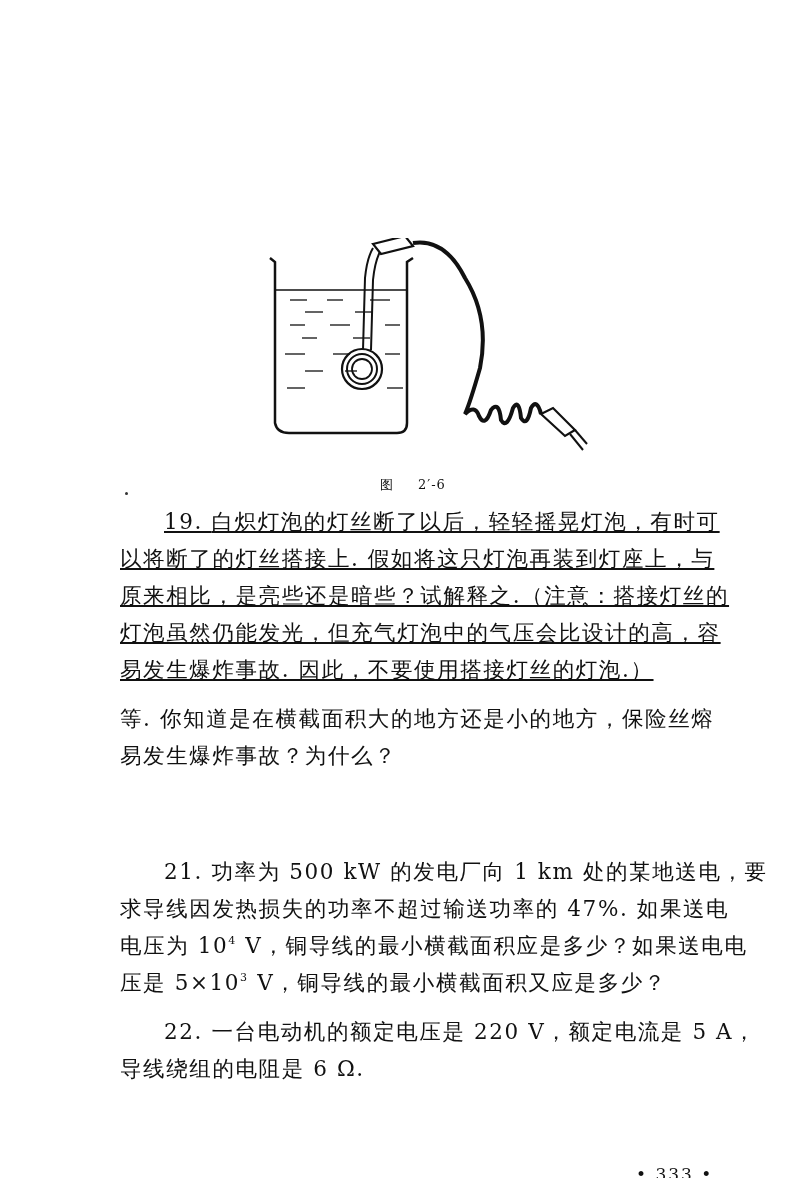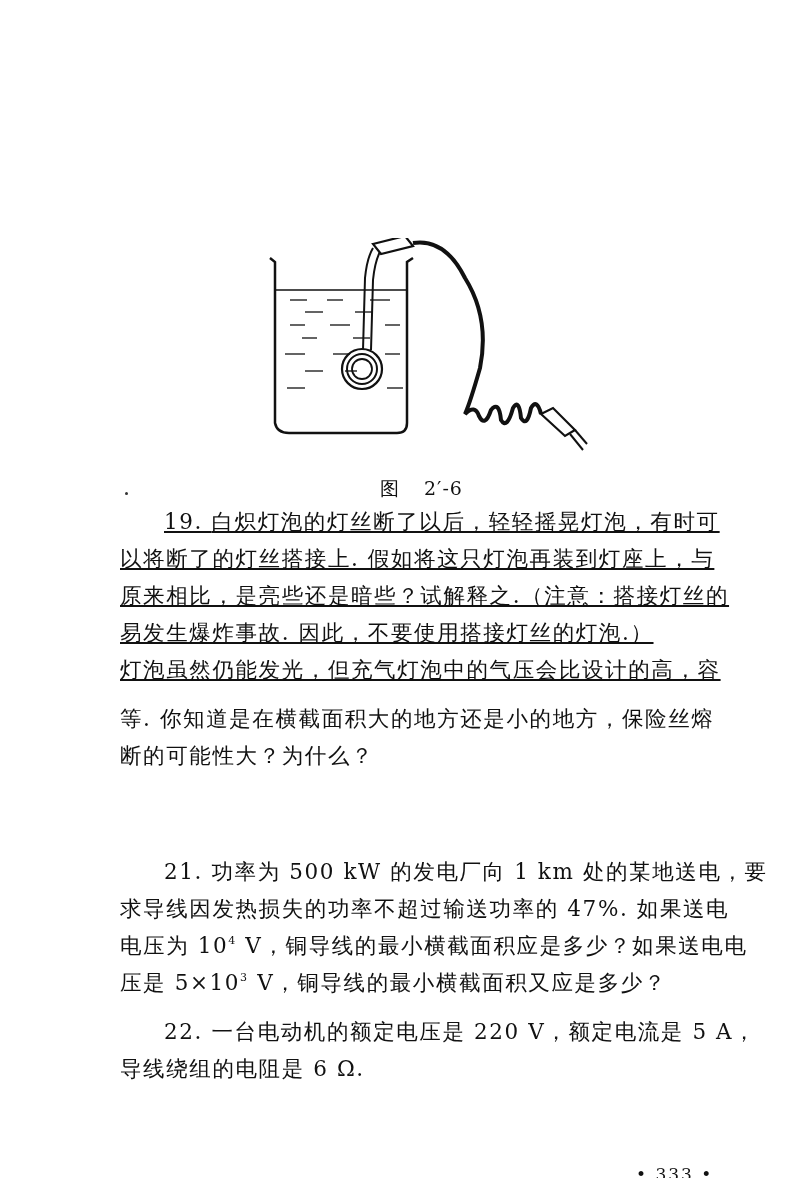--- a/index.html
+++ b/index.html
@@ -1,19 +1,19 @@
 <!DOCTYPE html>
 <html><head>
 <meta charset="utf-8">
 <style>
   html, body { margin: 0; padding: 0; background: #ffffff; }
   body { width: 800px; height: 1178px; position: relative; overflow: hidden;
          font-family: "DejaVu Serif", "Liberation Serif", serif; color: #111; }
   .figure { position: absolute; left: 265px; top: 238px; width: 350px; height: 230px; }
-  .caption { position: absolute; left: 380px; top: 476px; font-size: 19px; letter-spacing: 1px; }
+  .caption { position: absolute; left: 380px; top: 476px; font-size: 13px; letter-spacing: 1px; }
   .caption .sp { display: inline-block; width: 24px; }
   .dot-mark { position: absolute; left: 125px; top: 492px; width: 3px; height: 3px; background: #333; border-radius: 50%; }
   .para { position: absolute; left: 120px; width: 614px; font-size: 21.5px; line-height: 37px;
           text-align: justify; text-align-last: left; letter-spacing: 1.6px; }
   .para .line { display: block; white-space: nowrap; }
   .para .indent { padding-left: 44px; }
   sup { font-size: 11px; vertical-align: 9px; line-height: 0; }
   .page-num { position: absolute; left: 636px; top: 1140px; font-size: 17px; letter-spacing: 2px; margin-top: 24px; }
 </style>
 </head>
@@ -64,27 +64,27 @@
 <div class="caption">
   <span>图</span><span class="sp"></span><span>2′-6</span>
 </div>
 
 <div class="dot-mark"></div>
 
 <div class="para" style="top:503px;text-decoration:underline;">
   <span class="line indent"><span>19.</span> <span>白炽灯泡的灯丝断了以后，轻轻摇晃灯泡，有时可</span></span>
   <span class="line">以将断了的灯丝搭接上. 假如将这只灯泡再装到灯座上，与</span>
   <span class="line">原来相比，是亮些还是暗些？试解释之.（注意：搭接灯丝的</span>
+  <span class="line">灯泡虽然仍能发光，但充气灯泡中的气压会比设计的高，容</span>
   <span class="line">易发生爆炸事故. 因此，不要使用搭接灯丝的灯泡.）</span>
-  <span class="line">灯泡虽然仍能发光，但充气灯泡中的气压会比设计的高，容</span>
 </div>
 
 <div class="para" style="top:700px;">
   <span class="line">等. 你知道是在横截面积大的地方还是小的地方，保险丝熔</span>
-  <span class="line">断的可能性大？为什么？</span>
+  <span class="line">易发生爆炸事故？为什么？</span>
 </div>
 
 <div class="para" style="top:853px;">
   <span class="line indent"><span>21.</span> <span>功率为 500 kW 的发电厂向 1 km 处的某地送电，要</span></span>
   <span class="line">求导线因发热损失的功率不超过输送功率的 47%. 如果送电</span>
   <span class="line"><span>电压为 10</span><sup>4</sup><span> V，铜导线的最小横截面积应是多少？如果送电电</span></span>
   <span class="line"><span>压是 5×10</span><sup>3</sup><span> V，铜导线的最小横截面积又应是多少？</span></span>
 </div>
 
 <div class="para" style="top:1013px;">

